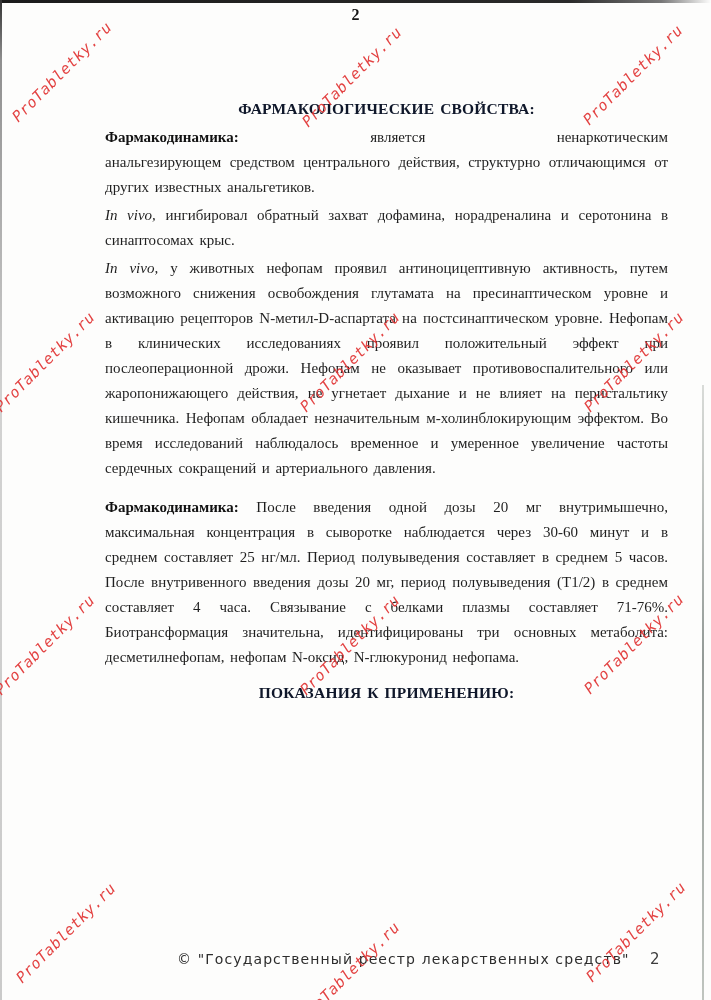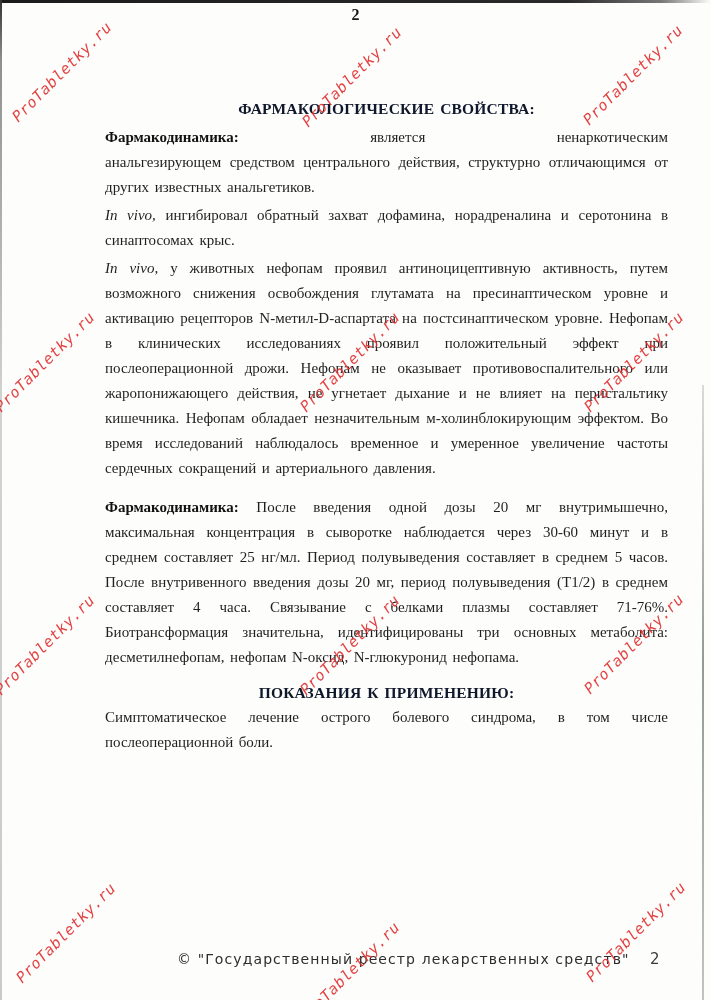--- a/index.html
+++ b/index.html
@@ -107,21 +107,20 @@
     <p class="gap-a">
       <span class="lead">Фармакодинамика:</span>
       <span>После введения одной дозы 20 мг внутримышечно, максимальная концентрация в сыворотке наблюдается через 30-60 минут и в среднем составляет 25 нг/мл. Период полувыведения составляет в среднем 5 часов. После внутривенного введения дозы 20 мг, период полувыведения (Т1/2) в среднем составляет 4 часа. Связывание с белками плазмы составляет 71-76%. Биотрансформация значительна, идентифицированы три основных метаболита: десметилнефопам, нефопам N-оксид, N-глюкуронид нефопама.</span>
     </p>
 
 
 
 
     <div class="sec-title h2-gap gap-b">ПОКАЗАНИЯ К ПРИМЕНЕНИЮ:</div>
 
-    <p>Симптоматическое лечение острого болевого синдрома, в том числе послеоперационной боли.</p>
 
   </div>
 
   <div class="footer-copy">© "Государственный реестр лекарственных средств"</div>
   <div class="footer-num">2</div>
 
   <div class="wm" style="left:62px;  top:72px;">ProTabletky.ru</div>
   <div class="wm" style="left:352px; top:77px;">ProTabletky.ru</div>
   <div class="wm" style="left:633px; top:75px;">ProTabletky.ru</div>
   <div class="wm" style="left:45px;  top:362px;">ProTabletky.ru</div>

